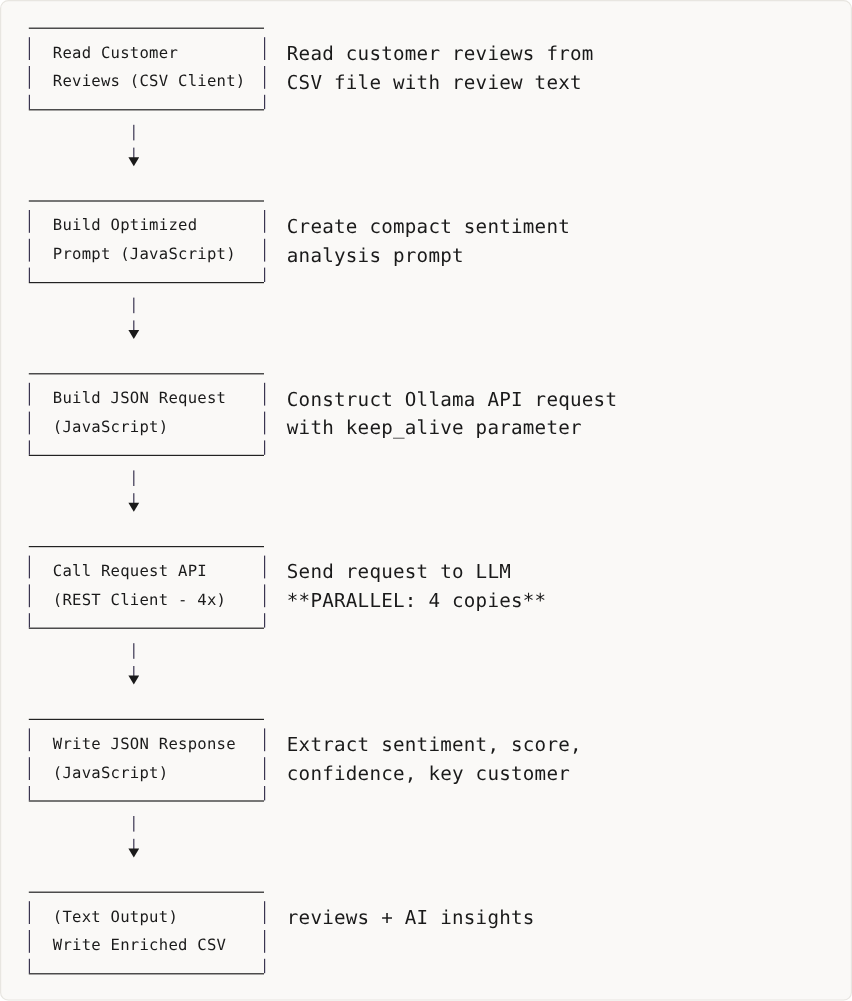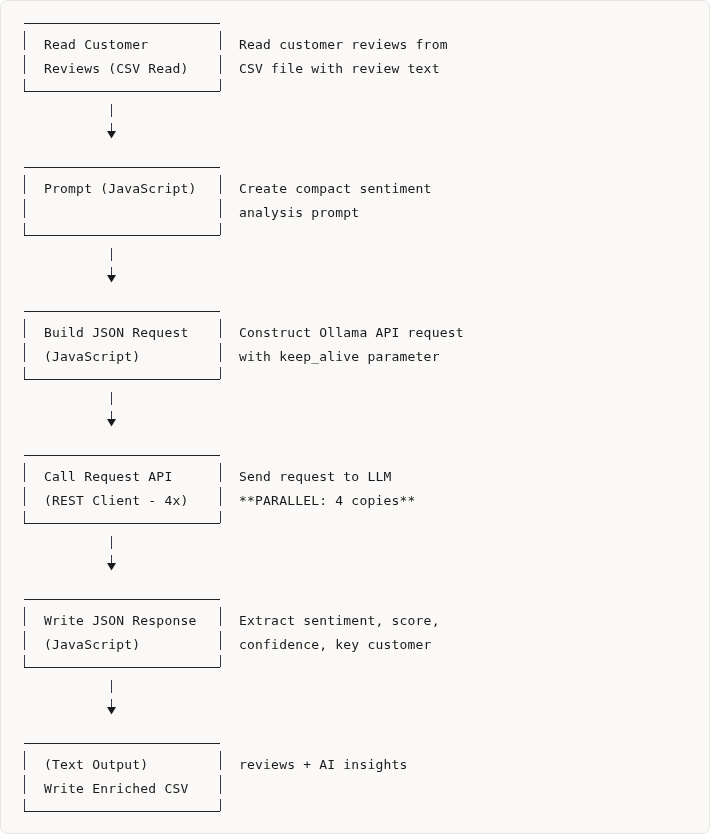--- a/index.html
+++ b/index.html
@@ -85,21 +85,21 @@
     letter-spacing: 0.2px;
     white-space: pre;
   }
   .node-title .tline { display: block; }
 
   .desc {
     position: absolute;
     left: 238px;
     top: 32px;
     width: 440px;
-    font-size: 13px;
+    font-size: 16px;
     line-height: 24px;
     color: #1a1a1a;
     letter-spacing: 0.2px;
     white-space: pre;
   }
   .desc .dline { display: block; }
 
   
   .connector {
     position: absolute;
@@ -138,21 +138,21 @@
       <div class="step">
         <div class="node">
           <div class="rule top"></div>
           <div class="rule bottom"></div>
           <div class="pipe l1"></div>
           <div class="pipe l2"></div>
           <div class="pipe l3"></div>
           <div class="pipe r1"></div>
           <div class="pipe r2"></div>
           <div class="pipe r3"></div>
-          <div class="node-title"><span class="tline">Read Customer</span><span class="tline">Reviews (CSV Read)</span></div>
+          <div class="node-title"><span class="tline">Read Customer</span><span class="tline">Reviews (CSV Client)</span></div>
         </div>
         <div class="desc"><span class="dline">Read customer reviews from</span><span class="dline">CSV file with review text</span></div>
         <div class="connector">
           <div class="stem"></div>
           <div class="stem" style="top: 31px; height: 13px;"></div>
           <div class="arrow">
             <svg width="13" height="13" viewBox="0 0 13 13" aria-hidden="true">
               <polygon points="2,3 11,3 6.5,10.5" fill="#1a1a1a"></polygon>
             </svg>
           </div>
@@ -161,21 +161,21 @@
       <div class="step">
         <div class="node">
           <div class="rule top"></div>
           <div class="rule bottom"></div>
           <div class="pipe l1"></div>
           <div class="pipe l2"></div>
           <div class="pipe l3"></div>
           <div class="pipe r1"></div>
           <div class="pipe r2"></div>
           <div class="pipe r3"></div>
-          <div class="node-title"><span class="tline">Prompt (JavaScript)</span></div>
+          <div class="node-title"><span class="tline">Build Optimized</span><span class="tline">Prompt (JavaScript)</span></div>
         </div>
         <div class="desc"><span class="dline">Create compact sentiment</span><span class="dline">analysis prompt</span></div>
         <div class="connector">
           <div class="stem"></div>
           <div class="stem" style="top: 31px; height: 13px;"></div>
           <div class="arrow">
             <svg width="13" height="13" viewBox="0 0 13 13" aria-hidden="true">
               <polygon points="2,3 11,3 6.5,10.5" fill="#1a1a1a"></polygon>
             </svg>
           </div>

